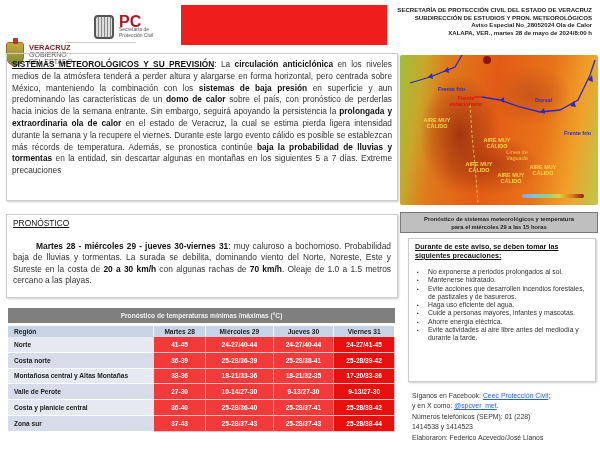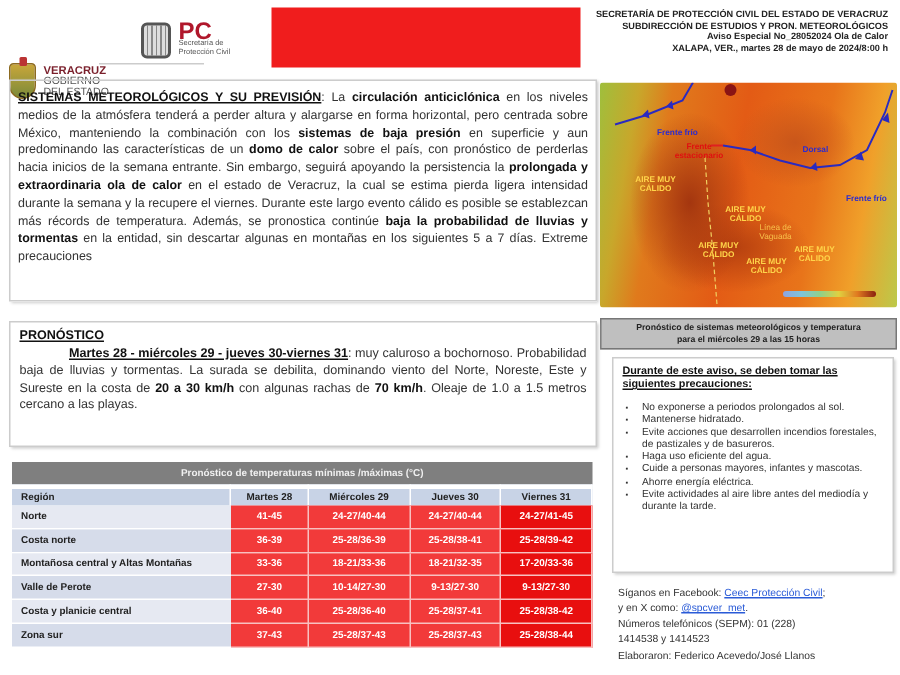--- a/index.html
+++ b/index.html
@@ -50,22 +50,22 @@
   .prec-head { font-weight: bold; text-decoration: underline; color: #111; font-size: 7.2px; line-height: 9px; margin-bottom: 8px; }
   .prec-list { list-style: none; }
   .prec-list li { position: relative; padding-left: 13px; }
   .prec-list li::before { content: "▪"; position: absolute; left: 2px; top: 0; font-size: 5px; }
 
   .contact { position: absolute; left: 412px; top: 391px; width: 186px; font-size: 6.9px; line-height: 10.4px; color: #333; }
   .contact .link { color: #2a5bd7; text-decoration: underline; }
 
   
   .pronostico { position: absolute; left: 6px; top: 214px; width: 392px; height: 84px; border: 1px solid #ccc; box-shadow: 1px 1px 2px #ccc; padding: 3px 6px; font-size: 8.4px; line-height: 11.6px; color: #333; text-align: justify; }
-  .pron-head { font-weight: bold; text-decoration: underline; color: #111; }
-  .pron-days { font-weight: bold; text-decoration: underline; color: #111; margin-left: 33px; }
+  .pron-head { font-weight: normal; text-decoration: underline; color: #111; margin-bottom: 11px; }
+  .pron-days { font-weight: bold; color: #111; margin-left: 23px; }
   .pronostico b { color: #111; margin-top: 34px; }
 
   
   .temp-table { position: absolute; left: 8px; top: 308px; width: 387px; border-collapse: separate; border-spacing: 0; font-size: 6.6px; }
   .temp-table .caption-row td { background: #7f7f7f; color: #f0f0f0; text-align: center; font-weight: bold; height: 15px; }
   .temp-table th { background: #c8d3e6; color: #222; height: 14px; font-weight: bold; text-align: center; border-right: 1px solid #fff; border-top: 3px solid #fff; }
   .temp-table th.region-h { text-align: left; padding-left: 6px; width: 146px; }
   .temp-table td.region { background: #d6dcea; font-weight: bold; padding-left: 6px; height: 15.8px; border-bottom: 1px solid #fff; color: #222; }
   .temp-table tr:nth-child(odd) td.region { background: #e6e9f2; }
   .temp-table td.val { color: #fff; text-align: center; font-weight: bold; border-right: 1px solid #f8c0c0; border-bottom: 1px solid #f8c0c0; }

